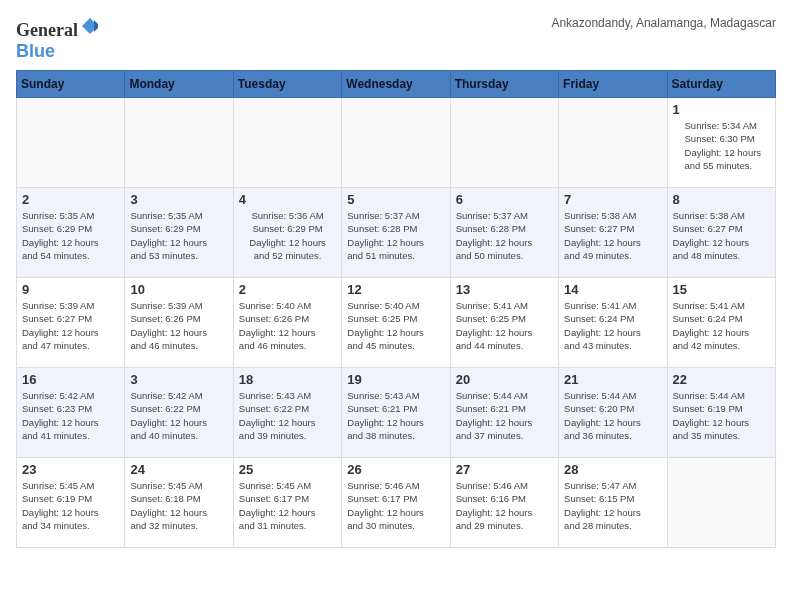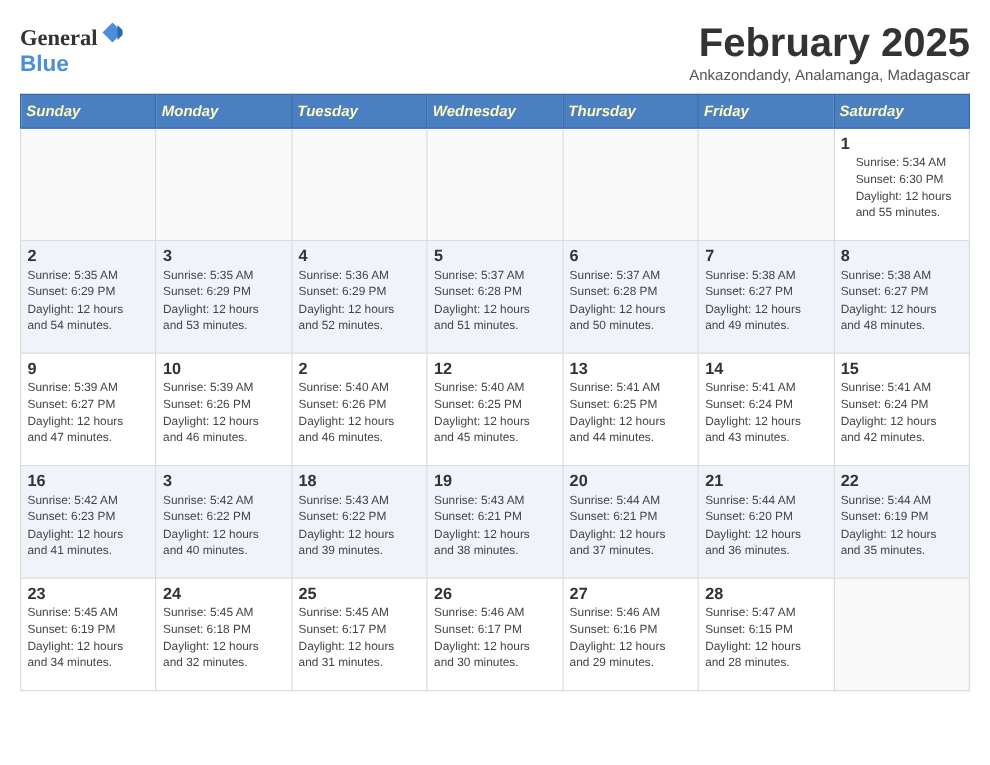--- a/index.html
+++ b/index.html
@@ -49,27 +49,26 @@
       font-size: 12px;
       color: #555;
     }
     .calendar {
       width: 100%;
       border-collapse: collapse;
       border: 1px solid #ccc;
     }
     .calendar th {
       background-color: #4a7fc1;
-      color: #fef9c3;
+      color: #0f172a;
       font-size: 12px;
       font-weight: bold;
       padding: 6px 4px;
       text-align: left;
       border: 1px solid #3a6aaa;
-      font-style: italic;
     }
     .calendar td {
       vertical-align: top;
       padding: 4px 5px;
       border: 1px solid #ddd;
       width: calc(100% / 7);
       height: 90px;
       font-size: 10px;
       color: #333;
       background: #fff;
@@ -100,21 +99,20 @@
   <div class="logo">
     <div>
       <span class="logo-text-general">General</span><svg class="logo-icon" viewBox="0 0 20 20">
           <polygon points="10,2 18,10 10,18 2,10" fill="#4a90d9"></polygon>
           <polygon points="14,4 18,8 18,12 14,16" fill="#2a6aaa"></polygon>
         </svg><br>
       <span class="logo-text-blue">Blue</span>
     </div>
   </div>
   <div class="title-area">
-    <div class="month-title">February 2025</div>
     <div class="subtitle">Ankazondandy, Analamanga, Madagascar</div>
   </div>
 </div>
 
 <table class="calendar">
   <thead>
     <tr>
     <th>Sunday</th>
         <th>Monday</th>
         <th>Tuesday</th>
@@ -150,21 +148,21 @@
         </td>
         <td>
           <span class="day-number">3</span>
           <div class="day-info" style="white-space: pre-line;">Sunrise: 5:35 AM
 Sunset: 6:29 PM
 Daylight: 12 hours
 and 53 minutes.</div>
         </td>
         <td>
           <span class="day-number">4</span>
-          <div class="day-info" style="white-space: pre-line;">Sunrise: 5:36 AM
+          <div class="day-info" style="white-space: pre-line; text-align: center;">Sunrise: 5:36 AM
 Sunset: 6:29 PM
 Daylight: 12 hours
 and 52 minutes.</div>
         </td>
         <td>
           <span class="day-number">5</span>
           <div class="day-info" style="white-space: pre-line;">Sunrise: 5:37 AM
 Sunset: 6:28 PM
 Daylight: 12 hours
 and 51 minutes.</div>

